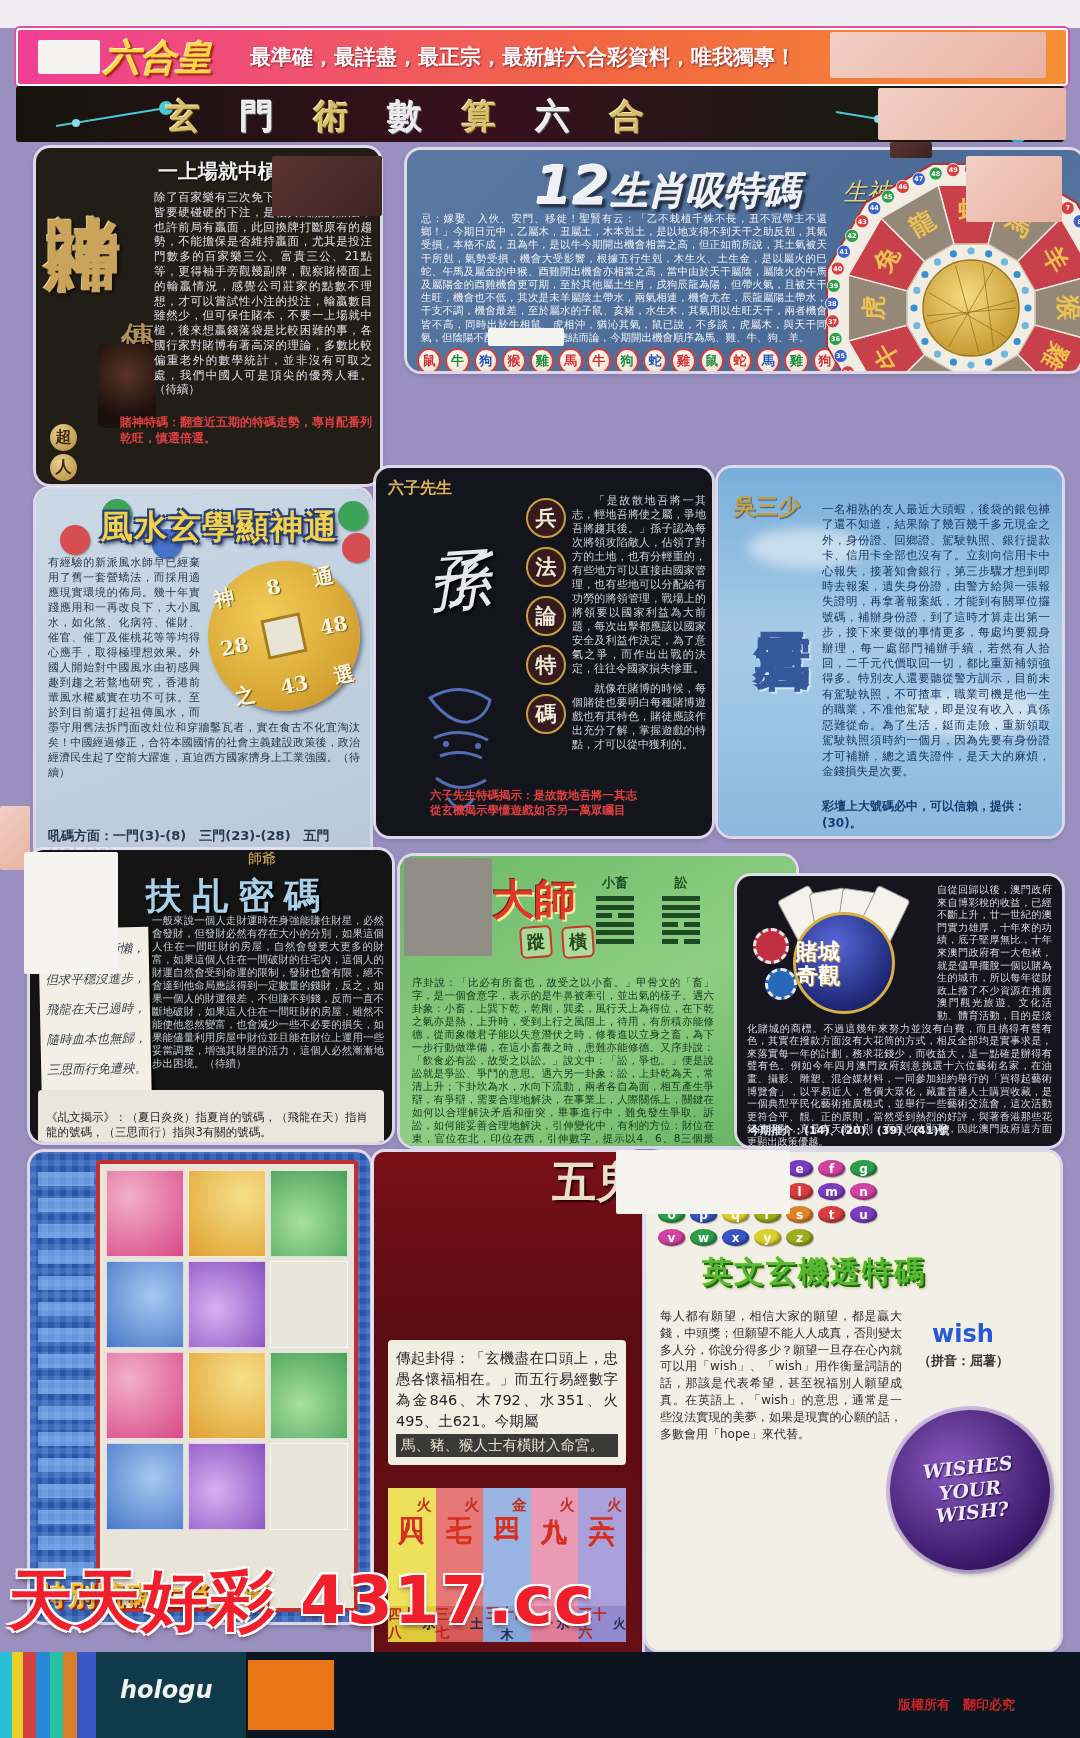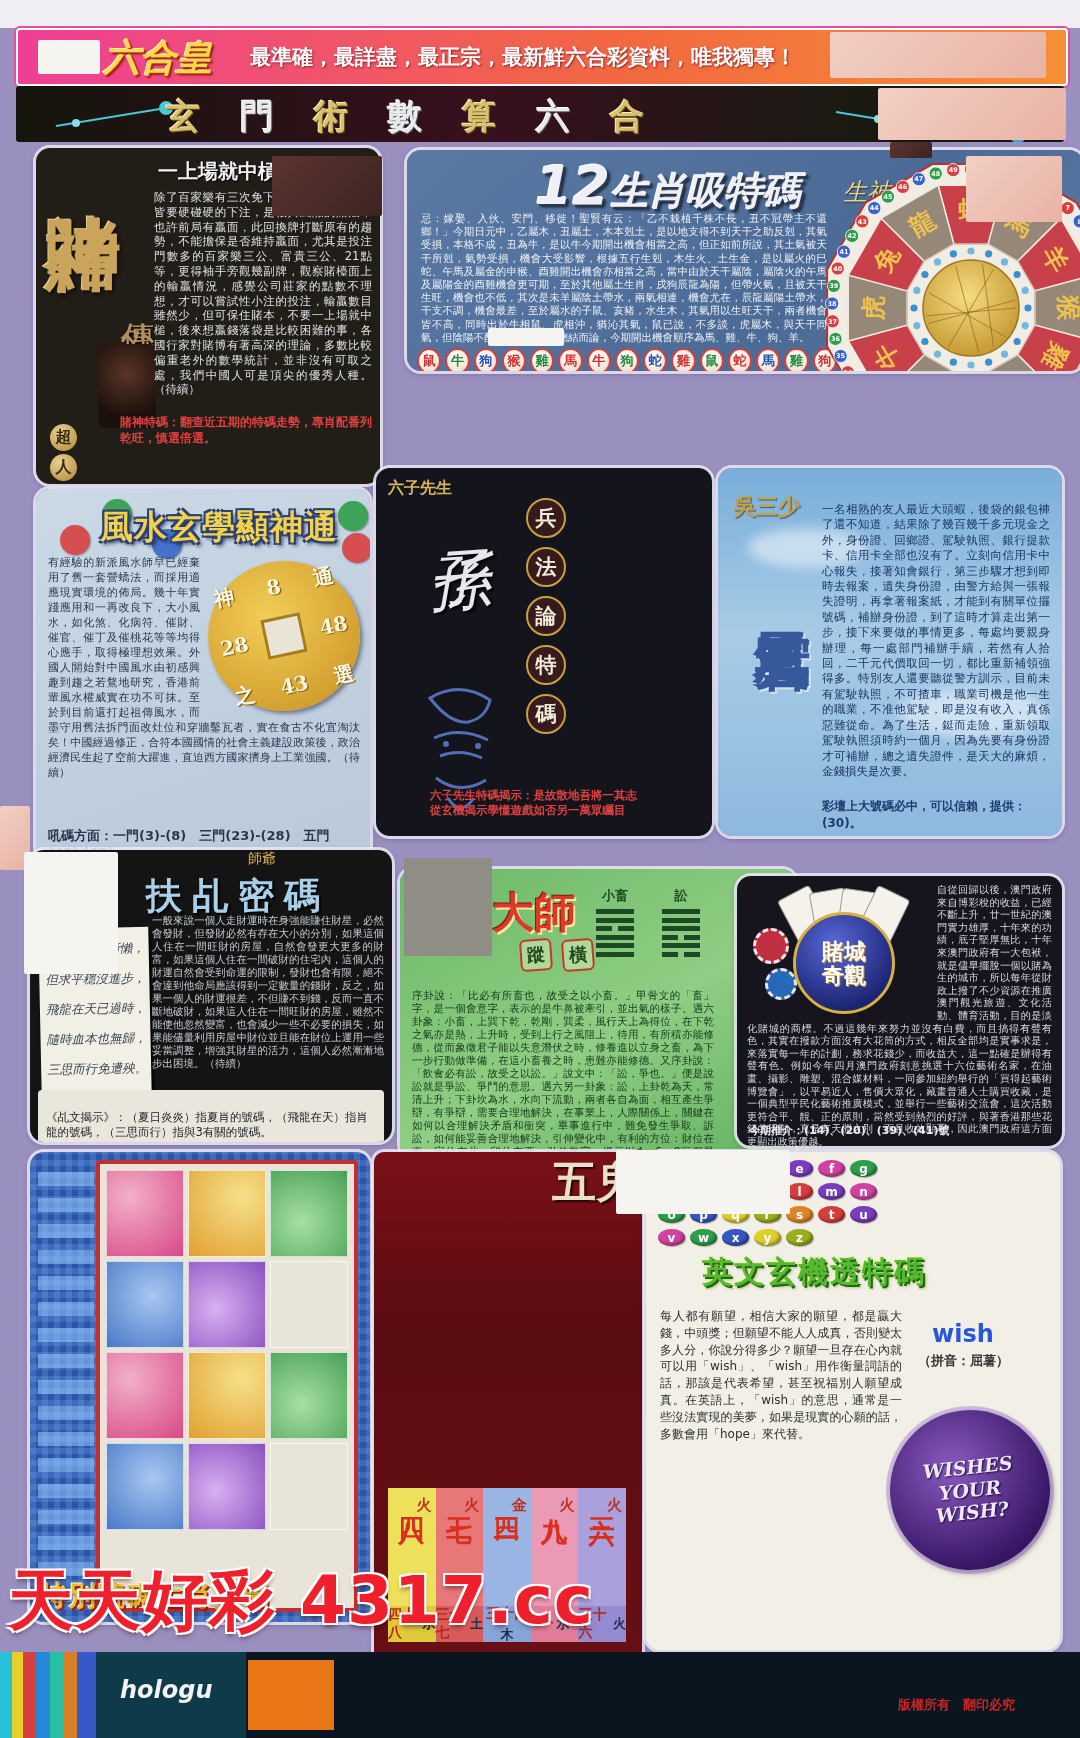--- a/index.html
+++ b/index.html
@@ -100,42 +100,42 @@
   .p6-title{left:116px;top:22px;font-size:36px;font-weight:bold;letter-spacing:10px;color:#a8d0e8;
         font-family:"DejaVu Serif",serif;text-shadow:2px 2px 2px #000;}
   .poem{left:10px;top:78px;width:98px;height:156px;background:#f1efe6;transform:rotate(-1.2deg);
         padding:6px 6px;box-shadow:2px 2px 4px #000;}
   .poem-line{font-family:"DejaVu Serif",serif;font-style:italic;font-size:12.5px;color:#39434e;line-height:30px;white-space:nowrap;}
   .p6-body{left:122px;top:64px;width:232px;font-size:10.5px;line-height:13px;color:#c6cbd2;}
   .p6-footer{left:8px;top:240px;width:330px;background:#e9e6dc;border-radius:4px;padding:20px 8px;
         font-size:11.5px;line-height:15px;color:#23252a;}
 
   
-  .p7{left:400px;top:856px;width:396px;height:290px;background:linear-gradient(150deg,#6cb867,#8fce84 55%,#63b060);margin-top:13px;}
+  .p7{left:400px;top:856px;width:396px;height:290px;background:linear-gradient(150deg,#6cb867,#8fce84 55%,#63b060);}
   .p7-title{left:92px;top:16px;font-size:42px;font-weight:900;color:#e03828;font-family:"DejaVu Serif",serif;
         text-shadow:2px 2px 0 #f8eca0,-1px -1px 0 #7a1a10;}
   .stamps{left:120px;top:70px;display:flex;gap:10px;}
   .stamp{width:28px;height:28px;border:2px solid #c83828;border-radius:6px;color:#27481c;font-weight:bold;font-size:18px;
         display:flex;align-items:center;justify-content:center;background:rgba(255,255,220,.35);transform:rotate(-4deg);}
   .hexes{left:196px;top:18px;display:flex;gap:28px;}
   .hex-label{font-size:13px;font-weight:bold;color:#1d4a22;text-align:center;margin-bottom:4px;}
   .hline{width:38px;height:5px;background:#1d4a22;margin:3.5px auto;}
   .hline.broken{background:none;display:flex;justify-content:space-between;}
   .hline.broken i{width:16px;height:5px;background:#1d4a22;}
   .p7-body{left:12px;top:120px;width:302px;font-size:10.5px;line-height:13px;color:#14391a;}
 
   
   .p8{left:737px;top:876px;width:325px;height:270px;background:#16141c;}
   .p8-body{padding:8px 10px;font-size:10.2px;line-height:12.6px;color:#d6d9e2;}
   .p8-logo{float:left;width:182px;height:132px;margin:0 8px 4px 0;position:relative;}
   .card{position:absolute;width:34px;height:50px;background:#f4f2ea;border:1px solid #999;border-radius:4px;top:6px;}
   .chip{position:absolute;border-radius:50%;border:3px dashed #e8e8e8;}
   .p8-badge{position:absolute;left:46px;top:28px;width:96px;height:96px;border-radius:50%;
         background:radial-gradient(circle at 40% 30%,#5868d8,#1a2470 75%);border:3px solid #d8b040;
-        display:flex;flex-direction:column;align-items:center;justify-content:center;
+        display:flex;flex-direction:column;justify-content:center;
         font-size:22px;font-weight:900;color:#fff;text-shadow:1px 1px 0 #c89020;line-height:1.1;font-family:"DejaVu Serif",serif;}
   .p8-footer{position:absolute;left:12px;bottom:8px;width:300px;font-size:11px;font-weight:bold;color:#e8ebf2;}
 
   
   .p9{left:30px;top:1152px;width:340px;height:470px;background:#2c55a8;
       background-image:repeating-linear-gradient(0deg,rgba(120,170,240,.25) 0 6px,transparent 6px 12px),
                        repeating-linear-gradient(90deg,rgba(120,170,240,.25) 0 6px,transparent 6px 12px);}
   .p9-glyphs{left:8px;top:10px;width:56px;height:440px;
       background:repeating-linear-gradient(0deg,rgba(150,200,255,.55) 0 14px,transparent 14px 26px);}
   .p9-frame{left:66px;top:8px;width:262px;height:452px;border:4px solid #c03030;background:#e8e4d8;border-radius:4px;padding:6px;box-sizing:border-box;}
@@ -523,20 +523,24 @@
       <circle cx="56" cy="66" r="3" fill="#5a78c8"></circle>
         <circle cx="88" cy="68" r="3" fill="#5a78c8"></circle>
     </svg>
     <div class="abs sz-title">
         <span class="sz-circle">兵</span>
         <span class="sz-circle">法</span>
         <span class="sz-circle">論</span>
         <span class="sz-circle">特</span>
         <span class="sz-circle">碼</span>
       </div>
+    <div class="abs p4-body">
+      <p class="jtext">「是故散地吾將一其志，輕地吾將使之屬，爭地吾將趨其後。」孫子認為每次將領攻陷敵人，佔領了對方的土地，也有分輕重的，有些地方可以直接由國家管理，也有些地可以分配給有功勞的將領管理，戰場上的將領要以國家利益為大前題，每次出擊都應該以國家安全及利益作決定，為了意氣之爭，而作出出戰的決定，往往令國家損失慘重。</p>
+      <p class="jtext">就像在賭博的時候，每個賭徒也要明白每種賭博遊戲也有其特色，賭徒應該作出充分了解，掌握遊戲的特點，才可以從中獲利的。</p>
+    </div>
     <div class="abs p4-footer">
       <div>六子先生特碼揭示：是故散地吾將一其志</div>
       <div>從玄機揭示學懂遊戲如否另一萬眾矚目</div>
     </div>
   </div>
 
   <div class="panel p5">
     <div class="p5-cloud" style="left:30px;top:60px;width:120px;height:40px;"></div>
     <div class="p5-cloud" style="left:180px;top:220px;width:150px;height:50px;"></div>
     <div class="abs p5-author">吳三少</div>
@@ -636,20 +640,24 @@
           <div class="pz t3"></div>
           <div class="pz t4"></div>
           <div class="pz t5"></div>
         </div>
     </div>
     <div class="p9-caption">特別號碼生肖拼圖</div>
   </div>
 
   <div class="panel p10">
     <div class="abs p10-header">五鬼</div>
+    <div class="abs p10-box">
+      <div class="p10-text jtext">傳起卦得：「玄機盡在口頭上，忠愚各懷福相在。」而五行易經數字為金846、木792、水351、火495、土621。今期屬</div>
+      <div class="p10-highlight">馬、豬、猴人士有橫財入命宮。</div>
+    </div>
     <div class="abs wg-cols">
         <div class="wg-col">
           <div class="wg-top" style="background: rgb(237, 224, 90);">
             <span class="wg-num">四八</span>
             <span class="wg-el">火</span>
           </div>
           <div class="wg-bottom" style="background: rgb(223, 202, 58);">
             <span class="wg-bnum">四十八</span>
             <span class="wg-bel">水</span>
           </div>

